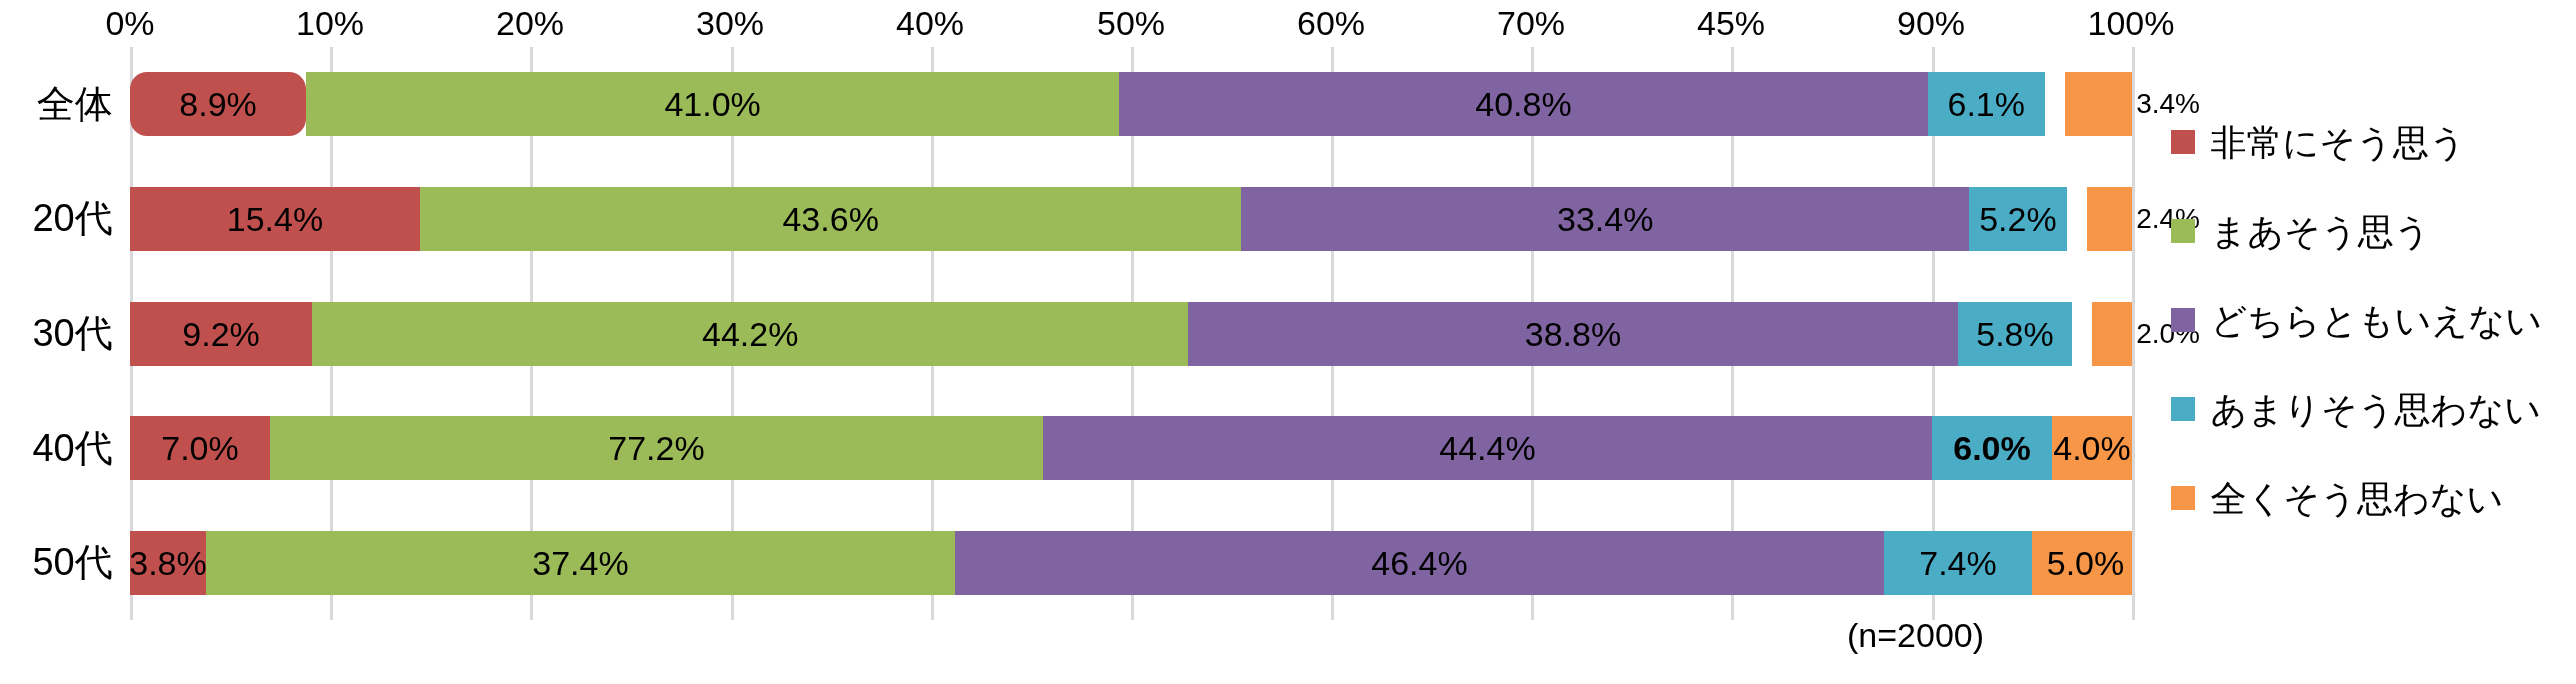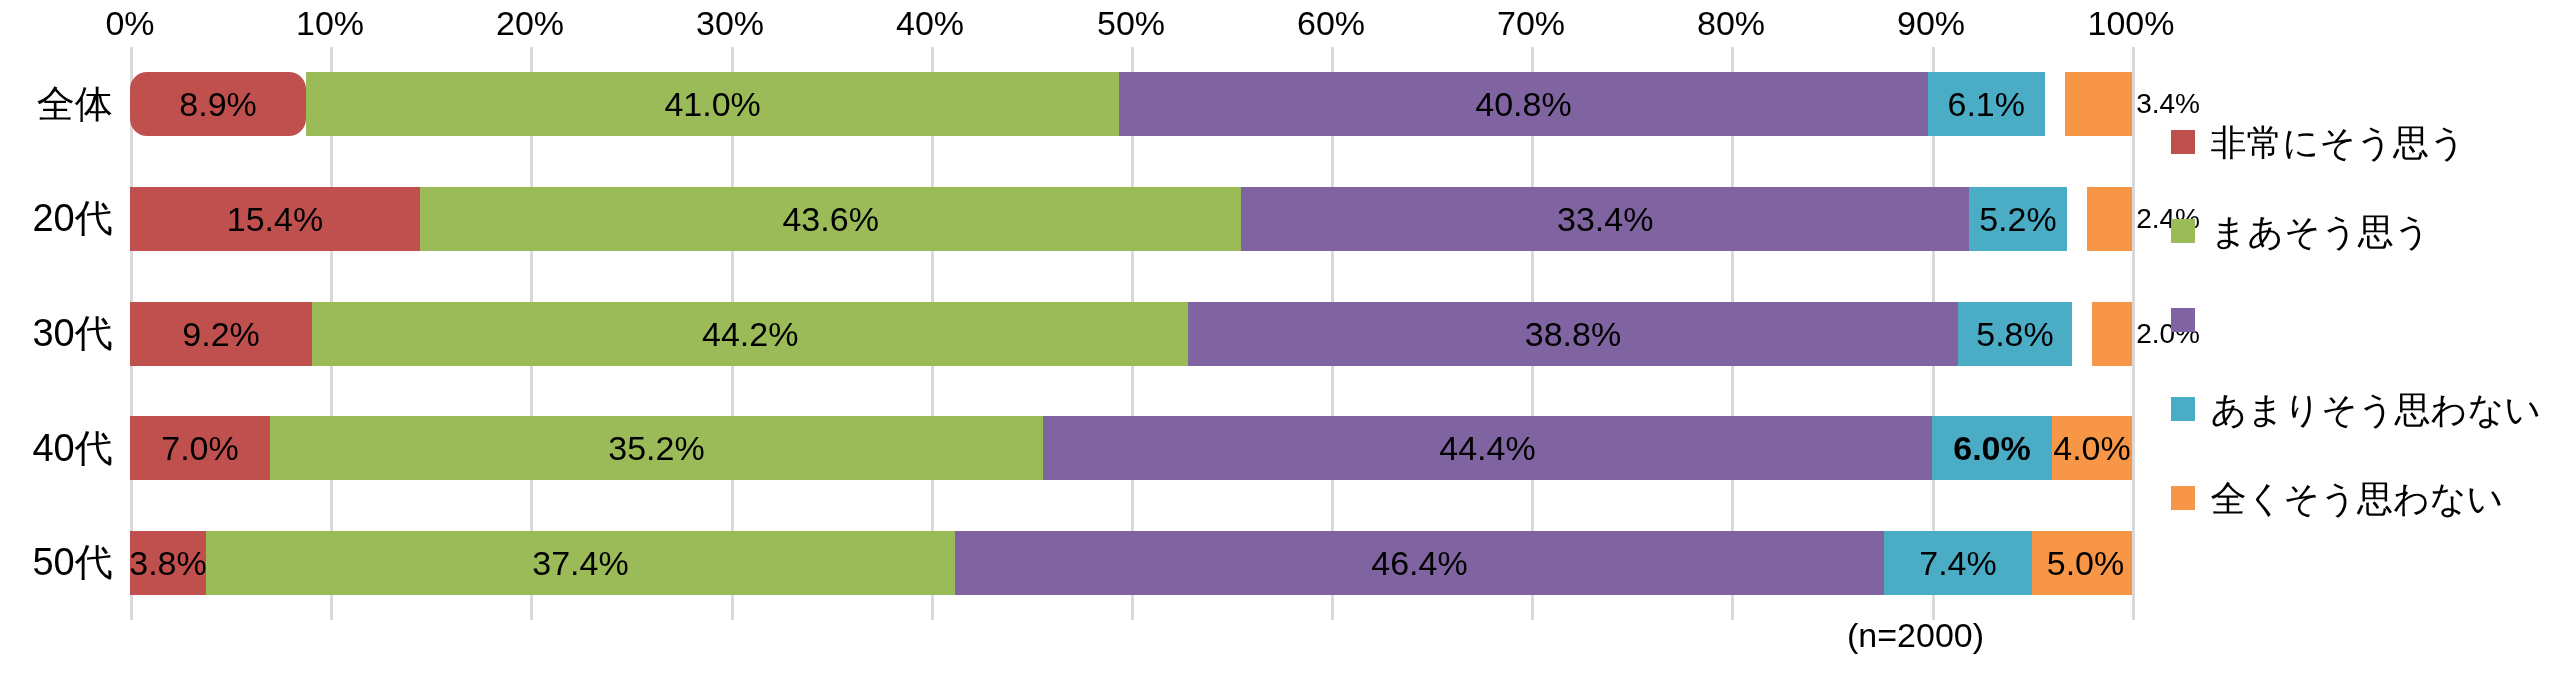--- a/index.html
+++ b/index.html
@@ -157,21 +157,21 @@
 
   <div class="axis-top" id="axis-top">
       <div class="tick-label" style="left: 130px;">0%</div>
       <div class="tick-label" style="left: 330px;">10%</div>
       <div class="tick-label" style="left: 530px;">20%</div>
       <div class="tick-label" style="left: 730px;">30%</div>
       <div class="tick-label" style="left: 930px;">40%</div>
       <div class="tick-label" style="left: 1131px;">50%</div>
       <div class="tick-label" style="left: 1331px;">60%</div>
       <div class="tick-label" style="left: 1531px;">70%</div>
-      <div class="tick-label" style="left: 1731px;">80%</div>
+      <div class="tick-label" style="left: 1731px;">45%</div>
       <div class="tick-label" style="left: 1931px;">90%</div>
       <div class="tick-label" style="left: 2131px;">100%</div>
     </div>
 
   <div class="cat-labels" id="cat-labels">
       <div class="cat-label" style="top: 37px;">全体</div>
       <div class="cat-label" style="top: 151px;">20代</div>
       <div class="cat-label" style="top: 266px;">30代</div>
       <div class="cat-label" style="top: 381px;">40代</div>
       <div class="cat-label" style="top: 495px;">50代</div>
@@ -241,21 +241,21 @@
           </div>
           <div class="seg overflow push-right-sm" style="width: 40px; background: rgb(247, 150, 70);">
             <span class="seg-label small">2.0%</span>
           </div>
         </div>
         <div class="bar-row" style="top: 369px; height: 64px;">
           <div class="seg" style="width: 140px; background: rgb(192, 80, 77); justify-content: center;">
             <span class="seg-label">7.0%</span>
           </div>
           <div class="seg" style="width: 773px; background: rgb(155, 187, 89);">
-            <span class="seg-label">35.2%</span>
+            <span class="seg-label">77.2%</span>
           </div>
           <div class="seg" style="width: 889px; background: rgb(128, 100, 162);">
             <span class="seg-label">44.4%</span>
           </div>
           <div class="seg" style="width: 120px; background: rgb(75, 172, 198); font-weight: bold;">
             <span class="seg-label">6.0%</span>
           </div>
           <div class="seg" style="width: 80px; background: rgb(247, 150, 70);">
             <span class="seg-label">4.0%</span>
           </div>
@@ -284,20 +284,21 @@
       <div class="legend-item">
         <span class="legend-swatch" style="background: rgb(192, 80, 77);"></span>
         <span class="legend-text">非常にそう思う</span>
       </div>
       <div class="legend-item">
         <span class="legend-swatch" style="background: rgb(155, 187, 89);"></span>
         <span class="legend-text">まあそう思う</span>
       </div>
       <div class="legend-item">
         <span class="legend-swatch" style="background: rgb(128, 100, 162);"></span>
+        <span class="legend-text">どちらともいえない</span>
       </div>
       <div class="legend-item">
         <span class="legend-swatch" style="background: rgb(75, 172, 198);"></span>
         <span class="legend-text">あまりそう思わない</span>
       </div>
       <div class="legend-item">
         <span class="legend-swatch" style="background: rgb(247, 150, 70);"></span>
         <span class="legend-text">全くそう思わない</span>
       </div>
     </div>

